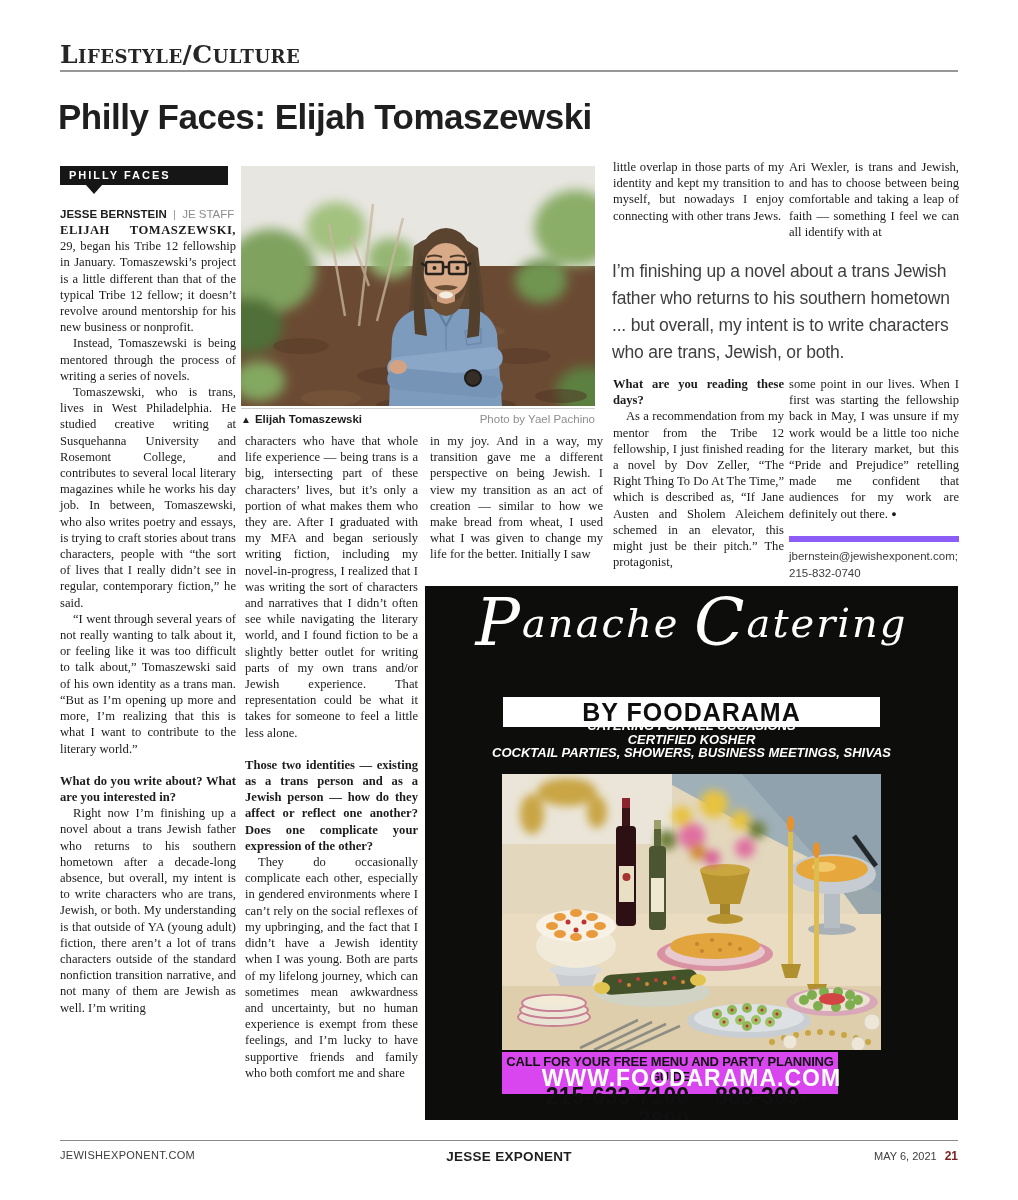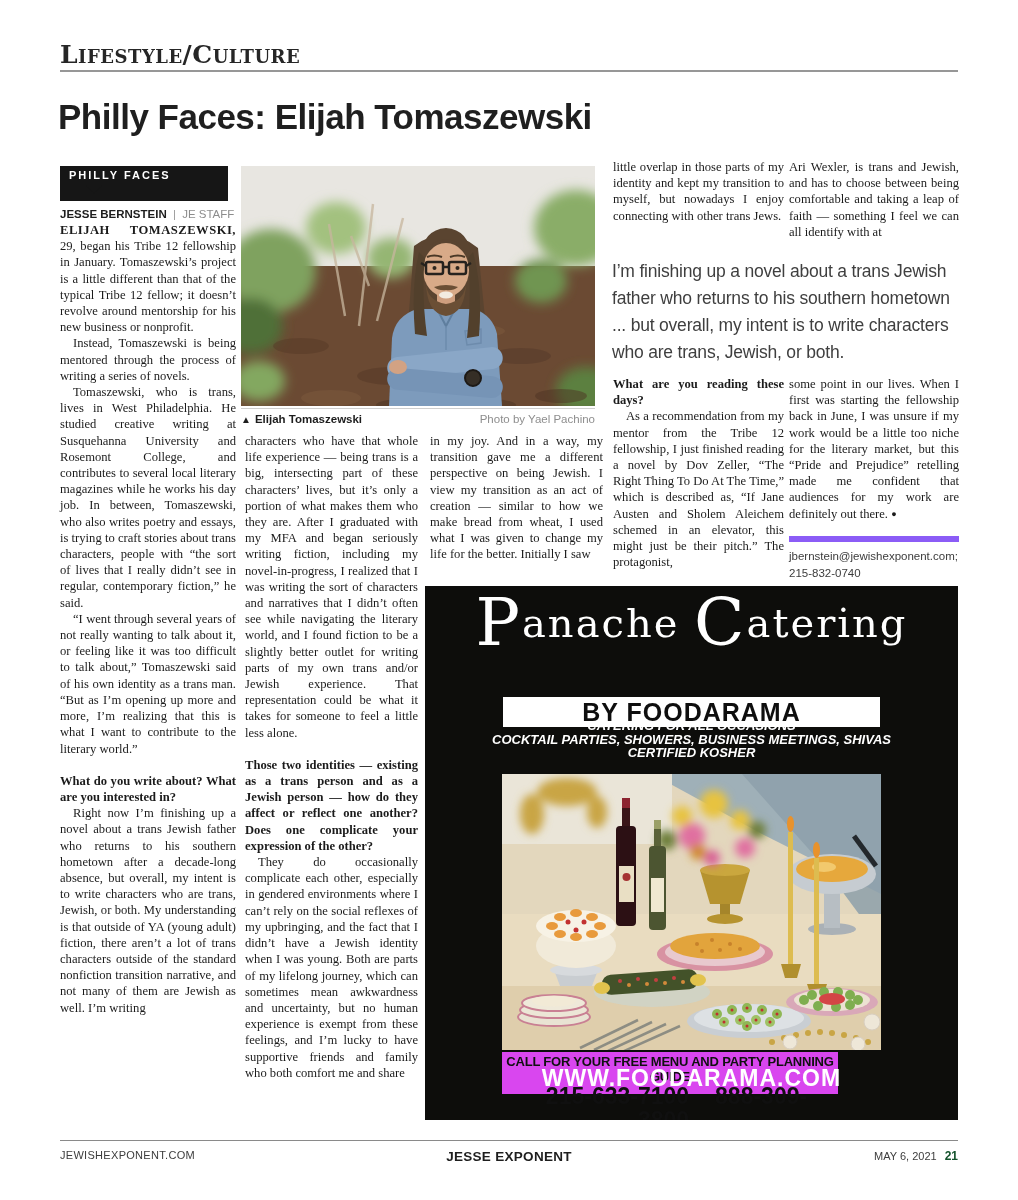--- a/index.html
+++ b/index.html
@@ -5,21 +5,21 @@
   html,body{margin:0;padding:0;background:#ffffff;}
   .sheet{position:relative;width:1018px;height:1200px;background:#fff;overflow:hidden;
          font-family:"Liberation Serif",serif;color:#1b1b1b;}
   
   .section-label{position:absolute;left:60px;top:40px;font-family:"DejaVu Serif",serif;
          font-weight:bold;font-variant:small-caps;font-size:25px;letter-spacing:.5px;color:#262626;}
   .header-rule{position:absolute;left:60px;top:70px;width:898px;height:2px;background:#979797;}
   .headline{position:absolute;left:58px;top:97px;font-family:"Liberation Sans",sans-serif;
          font-weight:800;font-size:35px;letter-spacing:-.5px;color:#1f1f1f;}
   
-  .tag-bar{position:absolute;left:60px;top:166px;width:168px;height:35px;background:#161616;
+  .tag-bar{position:absolute;left:60px;top:166px;width:168px;height:19px;background:#161616;
          font-family:"Liberation Sans",sans-serif;font-weight:bold;font-size:11px;letter-spacing:2px;
          color:#fff;line-height:19px;padding-left:9px;box-sizing:border-box;}
   .tag-pointer{position:absolute;left:86px;top:185px;width:0;height:0;
          border-left:8px solid transparent;border-right:8px solid transparent;border-top:9px solid #161616;}
   .byline{position:absolute;left:60px;top:208px;font-family:"Liberation Sans",sans-serif;font-size:11.5px;}
   .byline .author{font-weight:bold;color:#1d1d1d;}
   .byline .sep{color:#9a9a9a;padding:0 3px;}
   .byline .role{color:#8c8c8c;}
   
   .col{position:absolute;font-size:12.6px;line-height:16.2px;text-align:justify;}
@@ -45,21 +45,21 @@
   .photo{position:absolute;left:241px;top:166px;width:354px;height:240px;background:#e8e6e1;overflow:hidden;}
   .caption-row{position:absolute;left:241px;top:408px;width:354px;border-top:1px solid #cfcfcf;
          padding-top:4px;display:flex;justify-content:space-between;
          font-family:"Liberation Sans",sans-serif;font-size:11.5px;}
   .caption-row .cap{font-weight:bold;color:#1d1d1d;}
   .caption-row .cap .tri{font-size:10px;margin-right:4px;}
   .caption-row .credit{color:#8e8e8e;}
   
   .ad{position:absolute;left:425px;top:586px;width:533px;height:534px;background:#0d0d0b;overflow:hidden;}
   .ad-script{position:absolute;top:4px;left:0;width:100%;text-align:center;color:#fff;
-         font-family:"DejaVu Serif",serif;font-size:40px;letter-spacing:2px;}
+         font-family:"DejaVu Serif",serif;font-style:italic;font-size:40px;letter-spacing:2px;}
   .ad-script .bigcap{font-size:66px;line-height:66px;vertical-align:-8px;}
   .ad-bar{position:absolute;left:78px;top:111px;width:377px;height:30px;background:#fff;text-align:center;
          font-family:"Liberation Sans",sans-serif;font-weight:bold;font-size:25px;line-height:30px;
          letter-spacing:1px;color:#0e0e0e;}
   .ad-lines{position:absolute;left:0;top:133px;width:100%;text-align:center;color:#fff;
          font-family:"Liberation Sans",sans-serif;font-style:italic;font-weight:bold;
          font-size:13px;line-height:13.5px;}
   .ad-lines div{margin-bottom:0;}
   .ad-photo{position:absolute;left:77px;top:188px;width:379px;height:276px;background:#e3d7bd;overflow:hidden;}
   .ad-callbox{position:absolute;left:77px;top:466px;width:336px;height:42px;background:#d946ef;text-align:center;color:#101010;}
@@ -67,21 +67,21 @@
   .ad-callbox .phones{font-family:"Liberation Sans",sans-serif;font-weight:bold;font-size:23px;line-height:24px;}
   .ad-callbox .phones span{margin:0 13px;}
   .ad-site{position:absolute;left:0;top:479px;width:100%;text-align:center;color:#fff;
          font-family:"Liberation Sans",sans-serif;font-weight:bold;font-size:23px;letter-spacing:1px;}
   
   .footer-rule{position:absolute;left:60px;top:1140px;width:898px;height:1px;background:#8a8a8a;}
   .footer{position:absolute;left:0;top:1149px;width:1018px;font-family:"Liberation Sans",sans-serif;font-size:11px;color:#3d3d3d;}
   .footer .fl{position:absolute;left:60px;letter-spacing:.3px;}
   .footer .fc{position:absolute;left:0;width:100%;text-align:center;font-weight:bold;font-size:13.5px;color:#1e1e1e;letter-spacing:.3px;}
   .footer .fr{position:absolute;right:60px;}
-  .footer .pagenum{font-weight:bold;font-size:12px;color:#14532d;margin-left:8px;}
+  .footer .pagenum{font-weight:bold;font-size:12px;color:#7f1d1d;margin-left:8px;}
 </style>
 </head>
 <body>
 
 <div class="sheet">
 
   <div class="section-label">Lifestyle/Culture</div>
   <div class="header-rule"></div>
   <div class="headline">Philly Faces: Elijah Tomaszewski</div>
 
@@ -192,36 +192,36 @@
   </div>
 
   <div class="pullquote">I’m finishing up a novel about a trans Jewish father who returns to his southern hometown ... but overall, my intent is to write characters who are trans, Jewish, or both.</div>
 
   <div class="col col4b">
     <p class="qhead first">What are you reading these days?</p>
     <p>As a recommendation from my mentor from the Tribe 12 fellowship, I just finished reading a novel by Dov Zeller, “The Right Thing To Do At The Time,” which is described as, “If Jane Austen and Sholem Aleichem schemed in an elevator, this might just be their pitch.” The protagonist,</p>
   </div>
 
   <div class="col col5b">
-    <p class="ni"><span>some point in our lives. When I first was starting the fellowship back in June, I was unsure if my work would be a little too niche for the literary market, but this “Pride and Prejudice” retelling made me confident that audiences for my work are definitely out there. </span><span class="endmark">●</span></p>
+    <p class="ni"><span>some point in our lives. When I first was starting the fellowship back in May, I was unsure if my work would be a little too niche for the literary market, but this “Pride and Prejudice” retelling made me confident that audiences for my work are definitely out there. </span><span class="endmark">●</span></p>
     <div class="contact">
       <div>jbernstein@jewishexponent.com;</div>
       <div>215-832-0740</div>
     </div>
   </div>
 
   <div class="ad">
     <div class="ad-script">
       <span class="bigcap">P</span><span>anache </span><span class="bigcap">C</span><span>atering</span>
     </div>
     <div class="ad-bar">BY FOODARAMA</div>
     <div class="ad-lines">
       <div>CATERING FOR ALL OCCASIONS</div>
+      <div>CERTIFIED KOSHER</div>
       <div>COCKTAIL PARTIES, SHOWERS, BUSINESS MEETINGS, SHIVAS</div>
-      <div>CERTIFIED KOSHER</div>
     </div>
     <div class="ad-photo">
       <svg viewBox="0 0 379 276" width="379" height="276">
         <defs>
           <filter id="blurF" x="-50%" y="-50%" width="200%" height="200%">
               <feGaussianBlur stdDeviation="4"></feGaussianBlur>
             </filter>
         </defs>
         <rect width="379" height="276" fill="#e3d7bd"></rect>
         <path d="M150,0 H379 V120 L260,60 Z" fill="#9fb0b8"></path>

